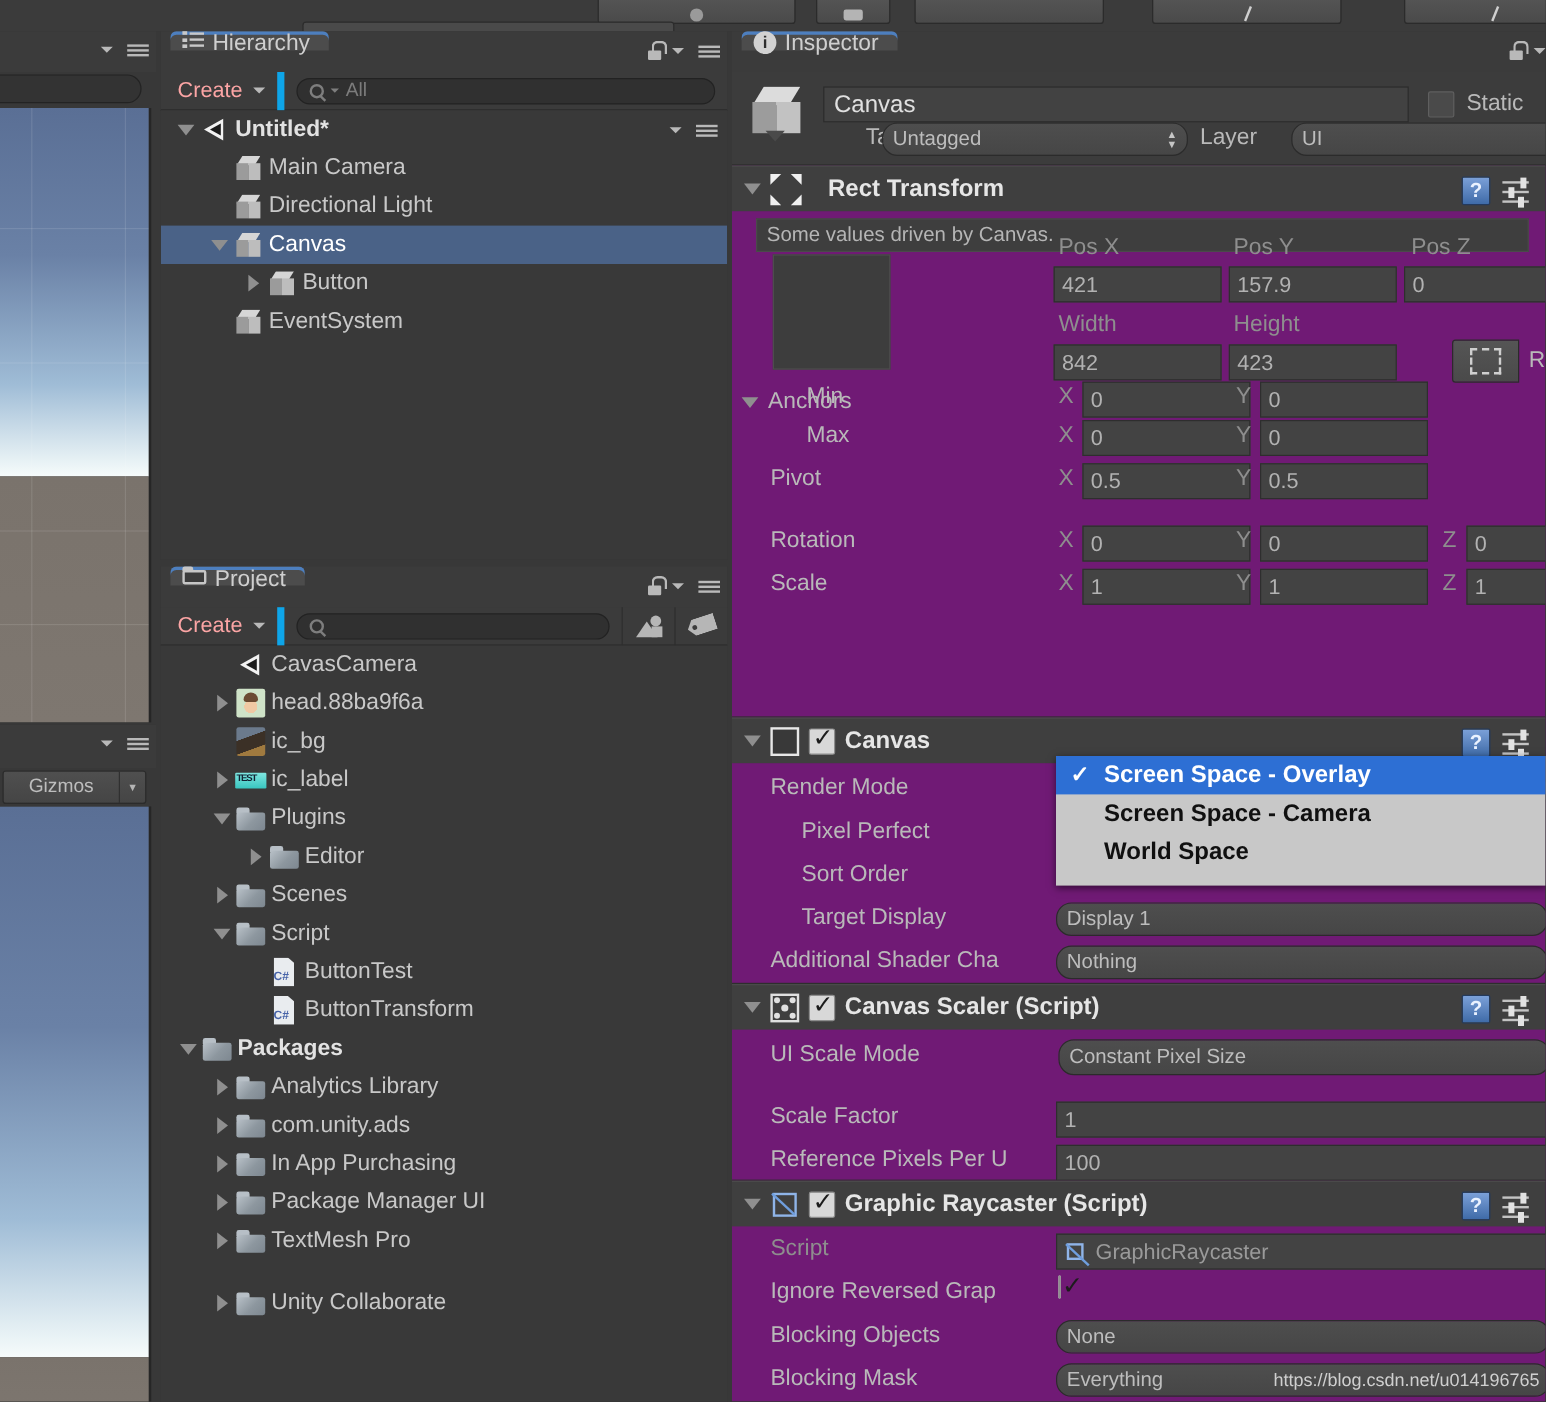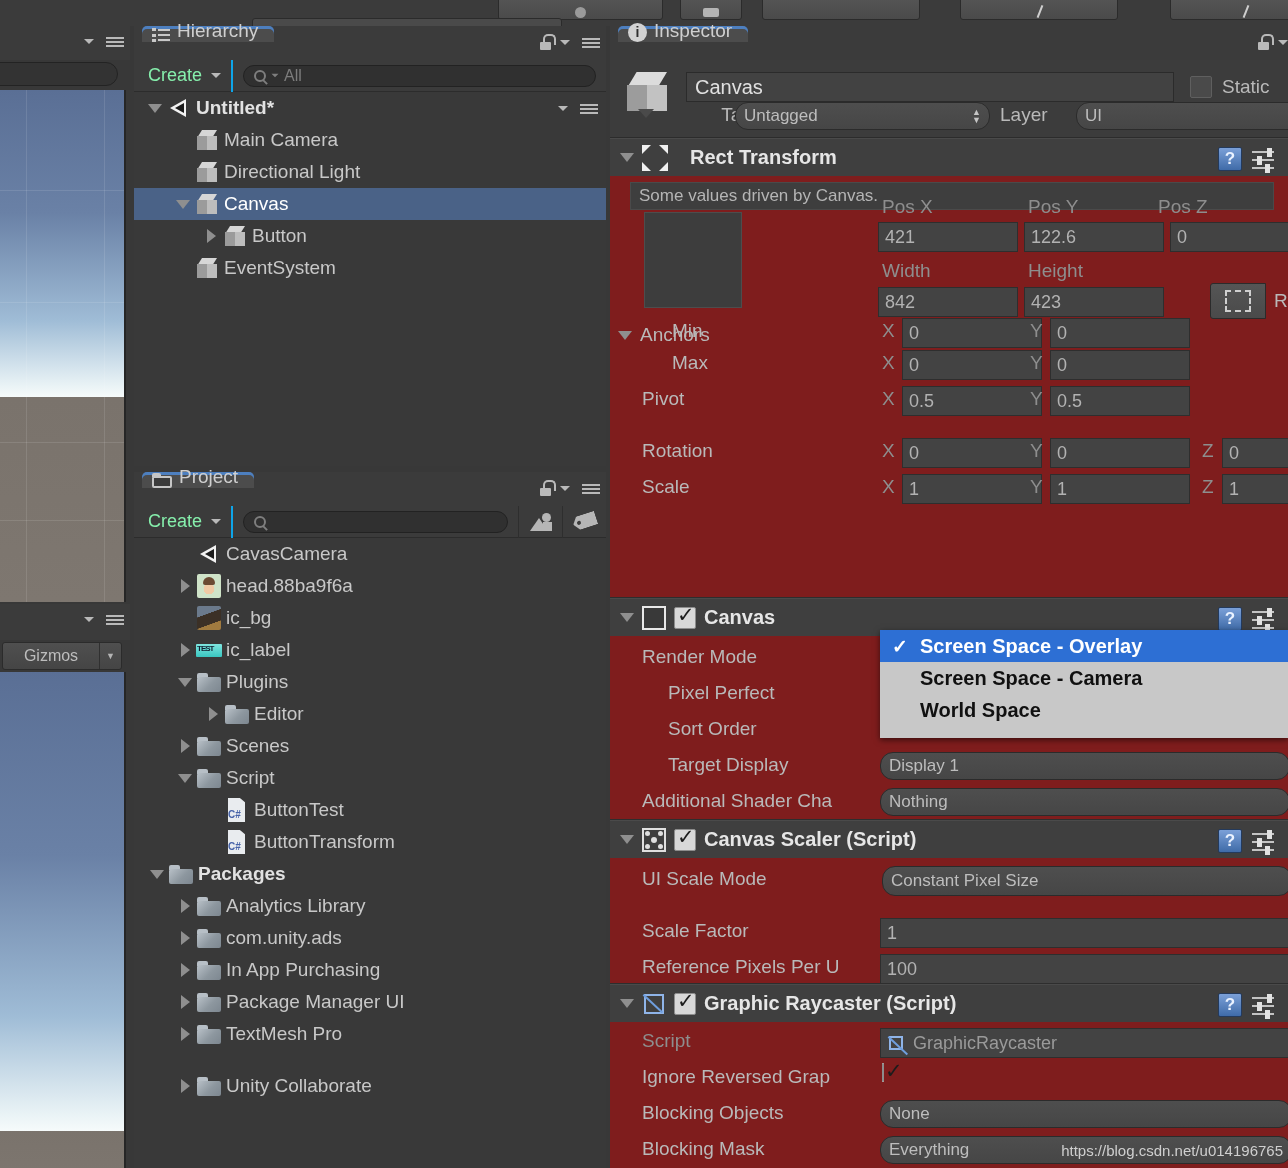--- a/index.html
+++ b/index.html
@@ -51,44 +51,44 @@
   #gizmoLabel { flex:1; text-align:center; color:#bdbdbd; font-size:16px; }
   #gizmoArrow { width:22px; text-align:center; color:#b5b5b5; font-size:9px;
                 border-left:1px solid #303030; line-height:26px; }
   #sceneView2 { position:absolute; left:0; top:646px; width:126px; height:522px;
                 border-right:2px solid #262626; overflow:hidden; }
 
   
   .panel { position:absolute; background:#393939; }
   .tabrow { position:absolute; left:0; top:0; right:0; height:34px; background:#3b3b3b; }
   .tab {
-    position:absolute; left:8px; top:0; height:16px; padding:0 16px 0 10px;
+    position:absolute; left:8px; top:0; height:16px; padding:0 16px 16px 10px;
     background:#4c4c4c; border-radius:5px 5px 0 0;
-    display:flex; align-items:flex-end; gap:7px;
+    display:flex; align-items:flex-start; gap:7px;
     color:#cfcfcf; font-size:19px;
   }
   .tab.sel { box-shadow: inset 0 3px 0 #4d7fbf; }
   .tabicons { position:absolute; right:6px; top:8px; display:flex; align-items:center; gap:8px; }
   .lock-icon { width:13px; height:16px; position:relative; }
   .lock-icon::before { content:""; position:absolute; left:1px; bottom:0; width:11px; height:8px;
                        background:#b9b9b9; border-radius:1px; }
   .lock-icon::after { content:""; position:absolute; left:4px; top:0; width:9px; height:9px;
                       border:2px solid #b9b9b9; border-bottom:none; border-radius:5px 5px 0 0; }
   .menu-icon { width:22px; height:14px; position:relative; }
   .menu-icon i { position:absolute; right:0; width:18px; height:2px; background:#b9b9b9; }
   .menu-icon i:nth-child(1){ top:3px; } .menu-icon i:nth-child(2){ top:7px; }
   .menu-icon i:nth-child(3){ top:11px; }
   .tri-down { width:0;height:0;border-left:5px solid transparent;border-right:5px solid transparent;
               border-top:5px solid #b9b9b9; }
 
   
   .ptoolbar { position:absolute; left:0; right:0; top:34px; height:32px;
               background:#3b3b3b; border-bottom:1px solid #2c2c2c; display:flex; align-items:center; }
   .createBtn { height:32px; padding:0 10px 0 14px; display:flex; align-items:center; gap:9px;
-               color:#86efac; font-size:18px; border-right:2px solid #0ea5e9; }
+               color:#fca5a5; font-size:18px; border-right:6px solid #0ea5e9; }
   .searchfield { flex:1; height:22px; margin:0 10px; background:#303030;
                  border:1px solid #222; border-radius:11px; display:flex; align-items:center;
                  padding:0 10px; gap:4px; color:#7c7c7c; font-size:16px; }
   .mag { width:12px; height:12px; border:2px solid #7e7e7e; border-radius:50%; position:relative;
          flex:0 0 auto; }
   .mag::after{ content:""; position:absolute; right:-4px; bottom:-3px; width:6px; height:2px;
                background:#7e7e7e; transform:rotate(45deg); }
   .iconbtn { width:44px; height:32px; border-left:1px solid #2e2e2e;
              display:flex; align-items:center; justify-content:center; }
 
@@ -170,21 +170,21 @@
                background:#424242; border:1px solid #2b2b2b; color:#e0e0e0;
                font-size:20px; padding:2px 8px; display:flex; align-items:center; }
   .lbl { color:#b9b9b9; font-size:19px; }
   .lbl.dim { color:#8e8e8e; }
 
   .dropdownbox { background:linear-gradient(#4e4e4e,#464646); border:1px solid #2b2b2b;
                  border-radius:13px; color:#bdbdbd; font-size:17px;
                  display:flex; align-items:center; padding:0 8px; }
   .updown { margin-left:auto; font-size:9px; color:#c6c6c6; line-height:8px; text-align:center;}
 
-  .comp { position:relative; border-bottom:1px solid #2e2e2e; background:#7f1d1d; }
+  .comp { position:relative; border-bottom:1px solid #2e2e2e; background:#701a75; }
   .compHeader { position:relative; height:38px; display:flex; align-items:center;
                 gap:8px; padding-left:10px; background:#3f3f3f; border-top:1px solid #4a4a4a; }
   .compTitle { color:#e6e6e6; font-size:20px; font-weight:bold; }
   .help-icon { position:absolute; right:46px; top:8px; width:24px; height:24px;
                background:linear-gradient(#7ba0d8,#3f6ba8); border:1px solid #243a5c;
                border-radius:2px; color:#eaf2ff; font-size:17px; font-weight:bold;
                text-align:center; line-height:22px; }
   .pref-icon { position:absolute; right:12px; top:9px; width:24px; height:22px; }
   .pref-icon i { position:absolute; left:0; height:2px; background:#c3c3c3; }
   .pref-icon i:nth-child(1){ top:3px; width:22px; }
@@ -721,27 +721,27 @@
         </div>
 
         <div class="infobox">
           <span>Some values driven by Canvas.</span>
         </div>
 
         <div class="abs anchorbox" style="top:74px;"></div>
 
         <div class="abs lbl dim" style="left:272px; top:58px;">Pos X</div>
         <div class="abs lbl dim" style="left:418px; top:58px;">Pos Y</div>
-        <div class="abs lbl dim" style="left:548px; top:58px;">Pos Z</div>
+        <div class="abs lbl dim" style="left:566px; top:58px;">Pos Z</div>
 
         <div class="field abs" style="left:268px; top:84px; width:140px; height:30px;">
           <span>421</span>
           </div>
         <div class="field abs" style="left:414px; top:84px; width:140px; height:30px;">
-          <span>122.6</span>
+          <span>157.9</span>
           </div>
         <div class="field abs" style="left:560px; top:84px; width:150px; height:30px;">
           <span>0</span>
           </div>
 
         <div class="abs lbl dim" style="left:272px; top:122px;">Width</div>
         <div class="abs lbl dim" style="left:418px; top:122px;">Height</div>
 
         <div class="field abs" style="left:268px; top:149px; width:140px; height:30px;">
           <span>842</span>

